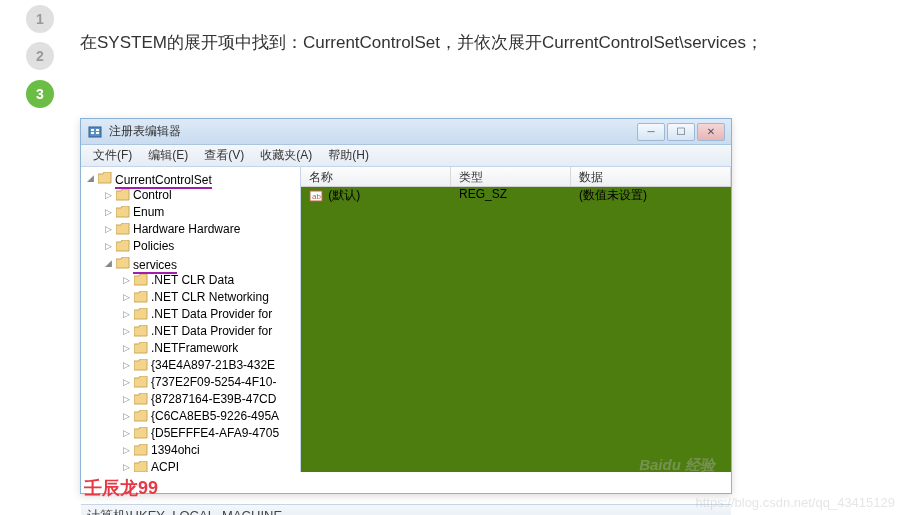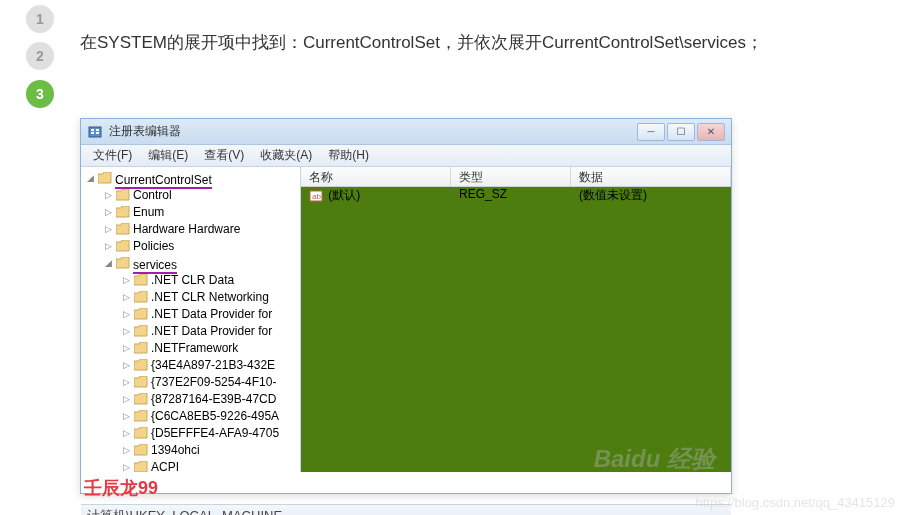--- a/index.html
+++ b/index.html
@@ -43,21 +43,21 @@
   .col-name { width: 150px; }
   .col-type { width: 120px; }
   .col-data { flex: 1; }
   .list-row { display: flex; height: 18px; align-items: flex-start; }
   .list-cell { padding: 0 8px; }
   .value-icon { width: 14px; height: 14px; margin-right: 2px; display: inline-block; vertical-align: middle; }
   
   .statusbar { height: 21px; background: linear-gradient(#f4f7fb, #e4ecf5); border-top: 1px solid #c5d5e5; font-size: 13px; color: #444; padding: 2px 6px; margin-top: 32px; }
   
   .watermark-left { position: absolute; left: 84px; top: 470px; color: #e63946; font-size: 18px; font-weight: bold; z-index: 10; margin-top: 6px; }
-  .watermark-right { position: absolute; right: 190px; bottom: 40px; color: rgba(180,180,180,0.4); font-size: 24px; font-weight: bold; font-style: italic; margin-left: 39px; }
+  .watermark-right { position: absolute; right: 190px; bottom: 40px; color: rgba(180,180,180,0.4); font-size: 15px; font-weight: bold; font-style: italic; margin-left: 39px; }
   .watermark-url { position: absolute; right: 10px; bottom: 5px; color: rgba(180,180,180,0.35); font-size: 13px; padding-left: 12px; }
 </style>
 </head>
 <body>
 
 <div class="step-badge gray badge-1">1</div>
 <div class="step-badge gray badge-2">2</div>
 <div class="step-badge green badge-3">3</div>
 
 <div class="step-text">在SYSTEM的展开项中找到：CurrentControlSet，并依次展开CurrentControlSet\services；</div>

